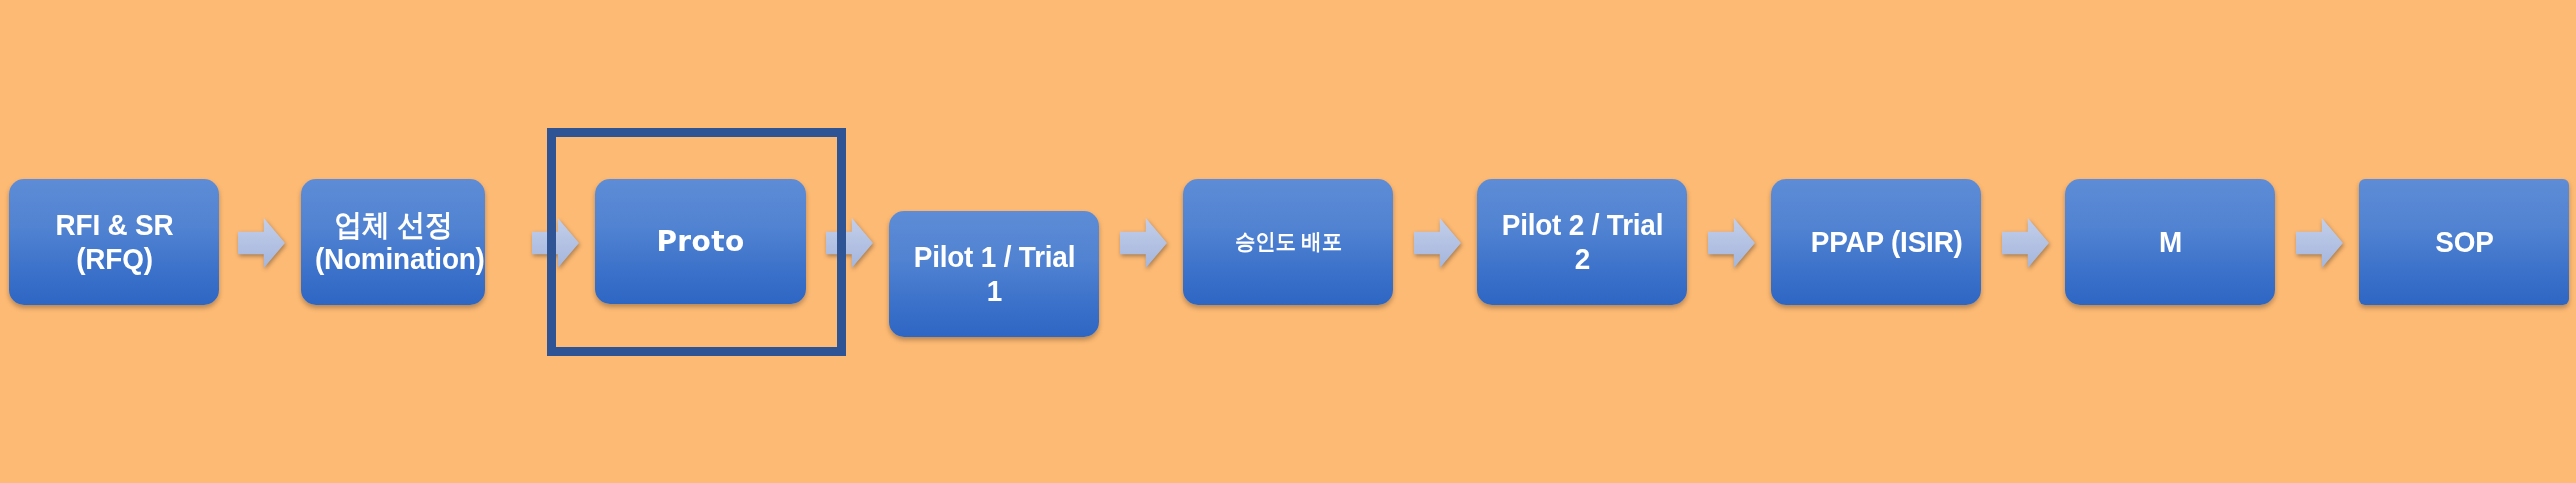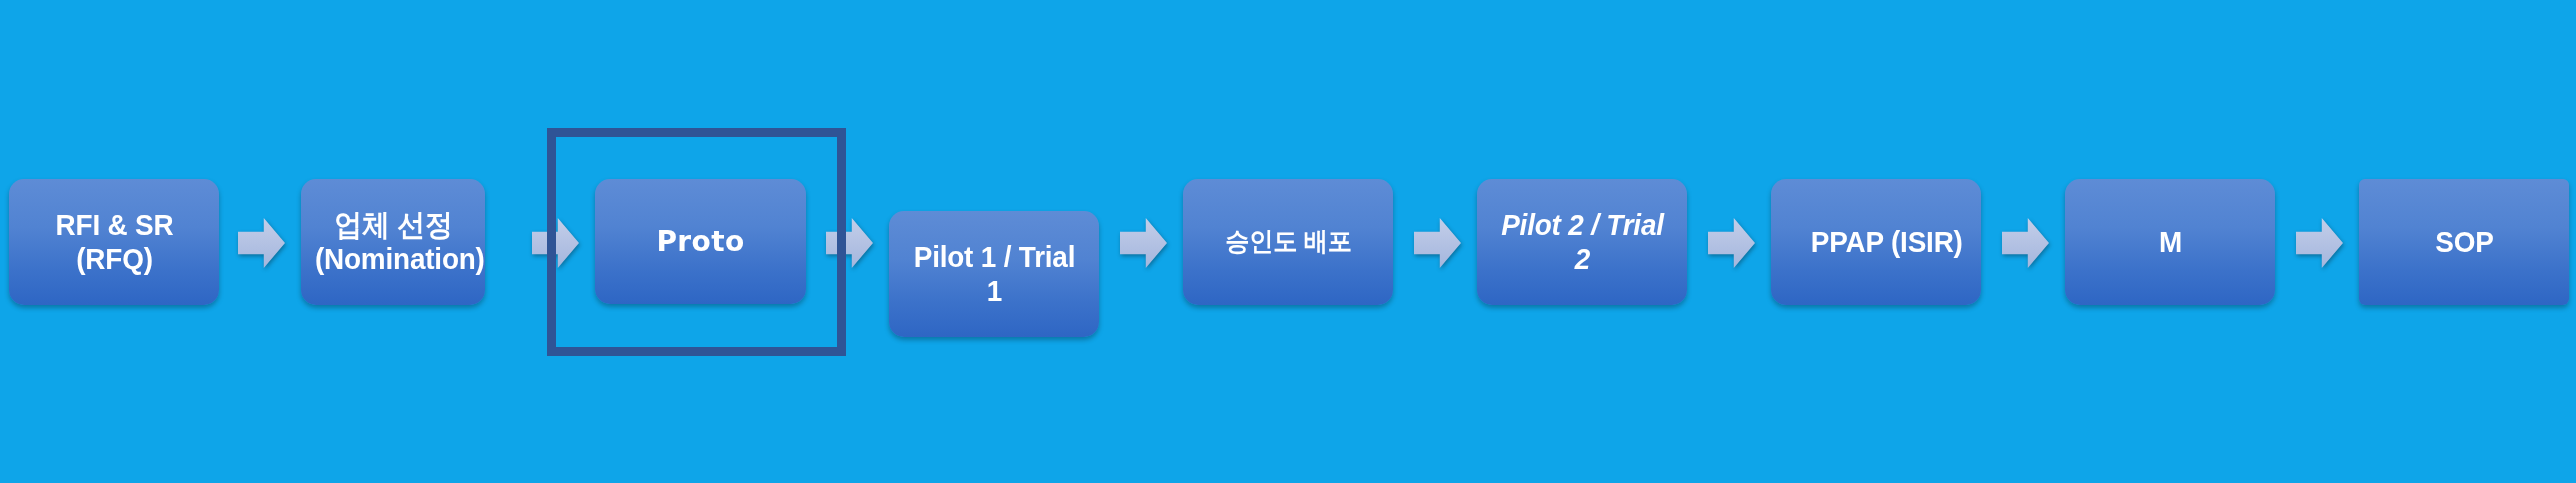--- a/index.html
+++ b/index.html
@@ -59,21 +59,21 @@
     position: absolute;
     box-sizing: border-box;
     border: 9px solid #2F5496;
     background: transparent;
     pointer-events: none;
   }
 </style>
 </head>
 <body>
 
-<div id="canvas" style="background: #0ea5e9;">
+<div id="canvas" style="background: #fdba74;">
 
 <div class="arrow" style="left: 238px; top: 218px; width: 47px; height: 50px;">
       <svg viewBox="0 0 62 66" preserveAspectRatio="none" aria-hidden="true">
         <defs>
           <linearGradient id="arrowGrad0" x1="0" y1="0" x2="0" y2="1">
             <stop offset="0%" stop-color="#C3CEE9"></stop>
             <stop offset="100%" stop-color="#A4B6DD"></stop>
           </linearGradient>
         </defs>
         <polygon points="0,18 34,18 34,0 62,33 34,66 34,48 0,48" fill="url(#arrowGrad0)"></polygon>
@@ -163,24 +163,24 @@
     <div class="step-box" style="left: 301px; top: 179px; width: 184px; height: 126px; font-size: 30px;">
       <span class="step-label">업체 선정
 (Nomination)</span>
     </div>
     <div class="step-box proto" style="left: 595px; top: 179px; width: 211px; height: 125px; font-size: 28px;">
       <span class="step-label">Proto</span>
     </div>
     <div class="step-box" style="left: 889px; top: 187px; width: 210px; height: 126px; font-size: 30px; margin-top: 24px;">
       <span class="step-label">Pilot 1 / Trial 1</span>
     </div>
-    <div class="step-box" style="left: 1183px; top: 179px; width: 210px; height: 126px; font-size: 26px;">
+    <div class="step-box" style="left: 1183px; top: 179px; width: 210px; height: 126px; font-size: 22px;">
       <span class="step-label">승인도 배포</span>
     </div>
-    <div class="step-box" style="left: 1477px; top: 179px; width: 210px; height: 126px; font-size: 30px; font-style: italic;">
+    <div class="step-box" style="left: 1477px; top: 179px; width: 210px; height: 126px; font-size: 30px;">
       <span class="step-label">Pilot 2 / Trial 2</span>
     </div>
     <div class="step-box" style="left: 1771px; top: 179px; width: 210px; height: 126px; font-size: 30px; padding-left: 29px;">
       <span class="step-label">PPAP (ISIR)</span>
     </div>
     <div class="step-box" style="left: 2065px; top: 179px; width: 210px; height: 126px; font-size: 30px;">
       <span class="step-label">M</span>
     </div>
     <div class="step-box" style="left: 2359px; top: 179px; width: 210px; height: 126px; font-size: 30px; border-radius: 6px;">
       <span class="step-label">SOP</span>

